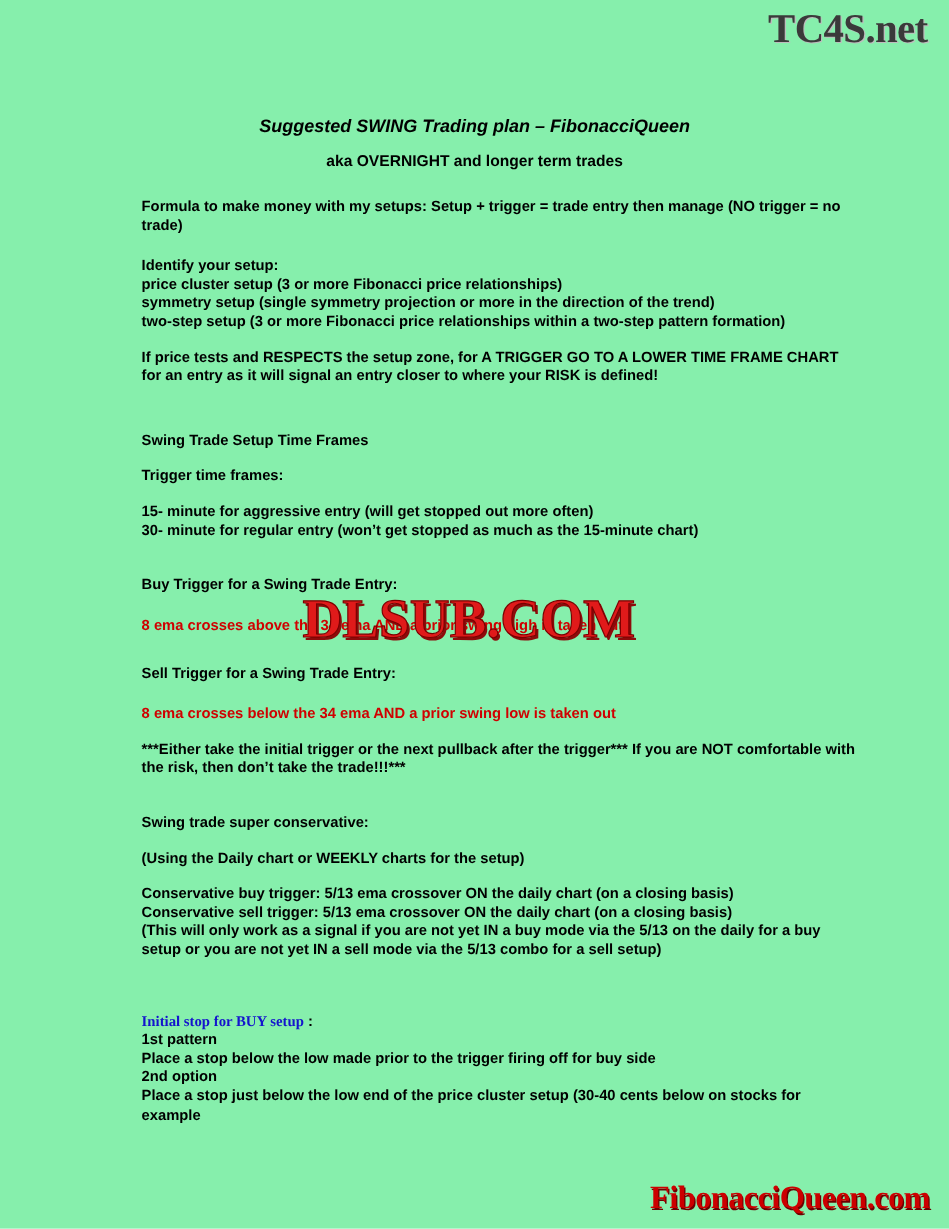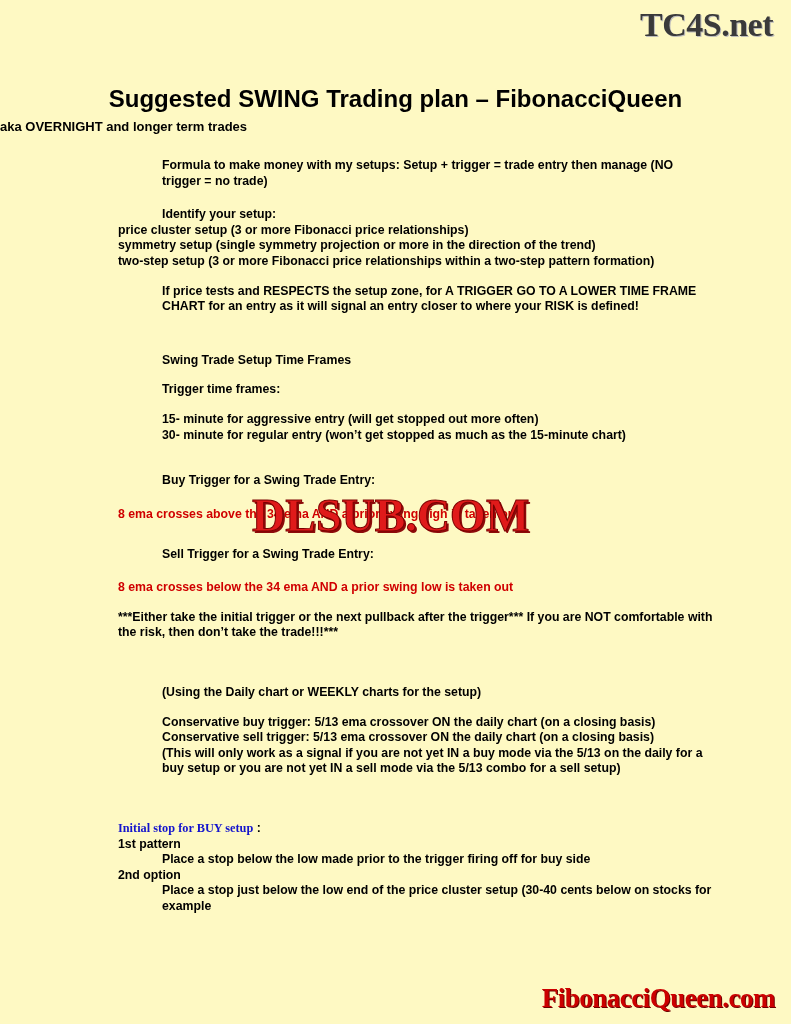--- a/index.html
+++ b/index.html
@@ -8,21 +8,21 @@
     background: #ffffff;
   }
   body {
     font-family: "Liberation Sans", sans-serif;
     color: #000000;
   }
   .page {
     position: relative;
     width: 791px;
     height: 1024px;
-    background: #fef9c3;
+    background: #86efac;
     overflow: hidden;
   }
   .watermark-top {
     position: absolute;
     top: 6px;
     right: 18px;
     font-family: "Liberation Serif", serif;
     font-size: 34px;
     font-weight: bold;
     color: #3a3a3a;
@@ -53,37 +53,39 @@
     text-shadow: 2px 2px 0 #8d0b0b;
     z-index: 5;
   }
   .doc {
     position: absolute;
     top: 85px;
     left: 0;
     width: 791px;
   }
   h1.title {
-    margin: 0;
+    margin: 12px;
     text-align: center;
-    font-size: 24px;
+    font-size: 15px;
     font-weight: bold;
     letter-spacing: 0px;
+    font-style: italic;
   }
   h2.subtitle {
     margin: 6px 0 0 0;
+    text-align: center;
     font-size: 13px;
     font-weight: bold;
   }
   .body-block {
     margin: 0 78px 0 118px;
     font-size: 12.3px;
     line-height: 1.27;
   }
-  .b { font-weight: bold; margin-left: 44px; }
+  .b { font-weight: bold; }
   .n { font-weight: bold; }
   .red { color: #d00000; font-weight: bold; }
   .blue { color: #1414cd; font-weight: bold; font-family: Liberation Serif, serif; }
   .sp-24 { height: 24px; }
   .sp-18 { height: 18px; }
   .sp-14 { height: 14px; }
   .sp-30 { height: 30px; }
   .sp-38 { height: 38px; }
   .sp-44 { height: 44px; }
   p { margin: 0; }
@@ -145,20 +147,21 @@
       <div class="sp-18"></div>
 
       <p class="red">8 ema crosses below the 34 ema AND a prior swing low is taken out</p>
 
       <div class="sp-14"></div>
 
       <p class="n">***Either take the initial trigger  or the next pullback after the trigger*** If you are NOT comfortable with the risk, then don’t take the trade!!!***</p>
 
       <div class="sp-30"></div>
 
+      <p class="b">Swing trade super conservative:</p>
 
       <div class="sp-14"></div>
 
       <p class="b">(Using the Daily chart or WEEKLY charts for the setup)</p>
 
       <div class="sp-14"></div>
 
       <p class="b">Conservative buy trigger:   5/13 ema crossover ON the daily chart (on a closing basis)</p>
       <p class="b">Conservative sell trigger:   5/13 ema crossover ON the daily chart (on a closing basis)</p>
       <p class="b">(This will only work as a signal if you are not yet IN a buy mode via the 5/13 on the daily for a buy setup or you are not yet IN a sell mode via the 5/13 combo for a sell setup)</p>

